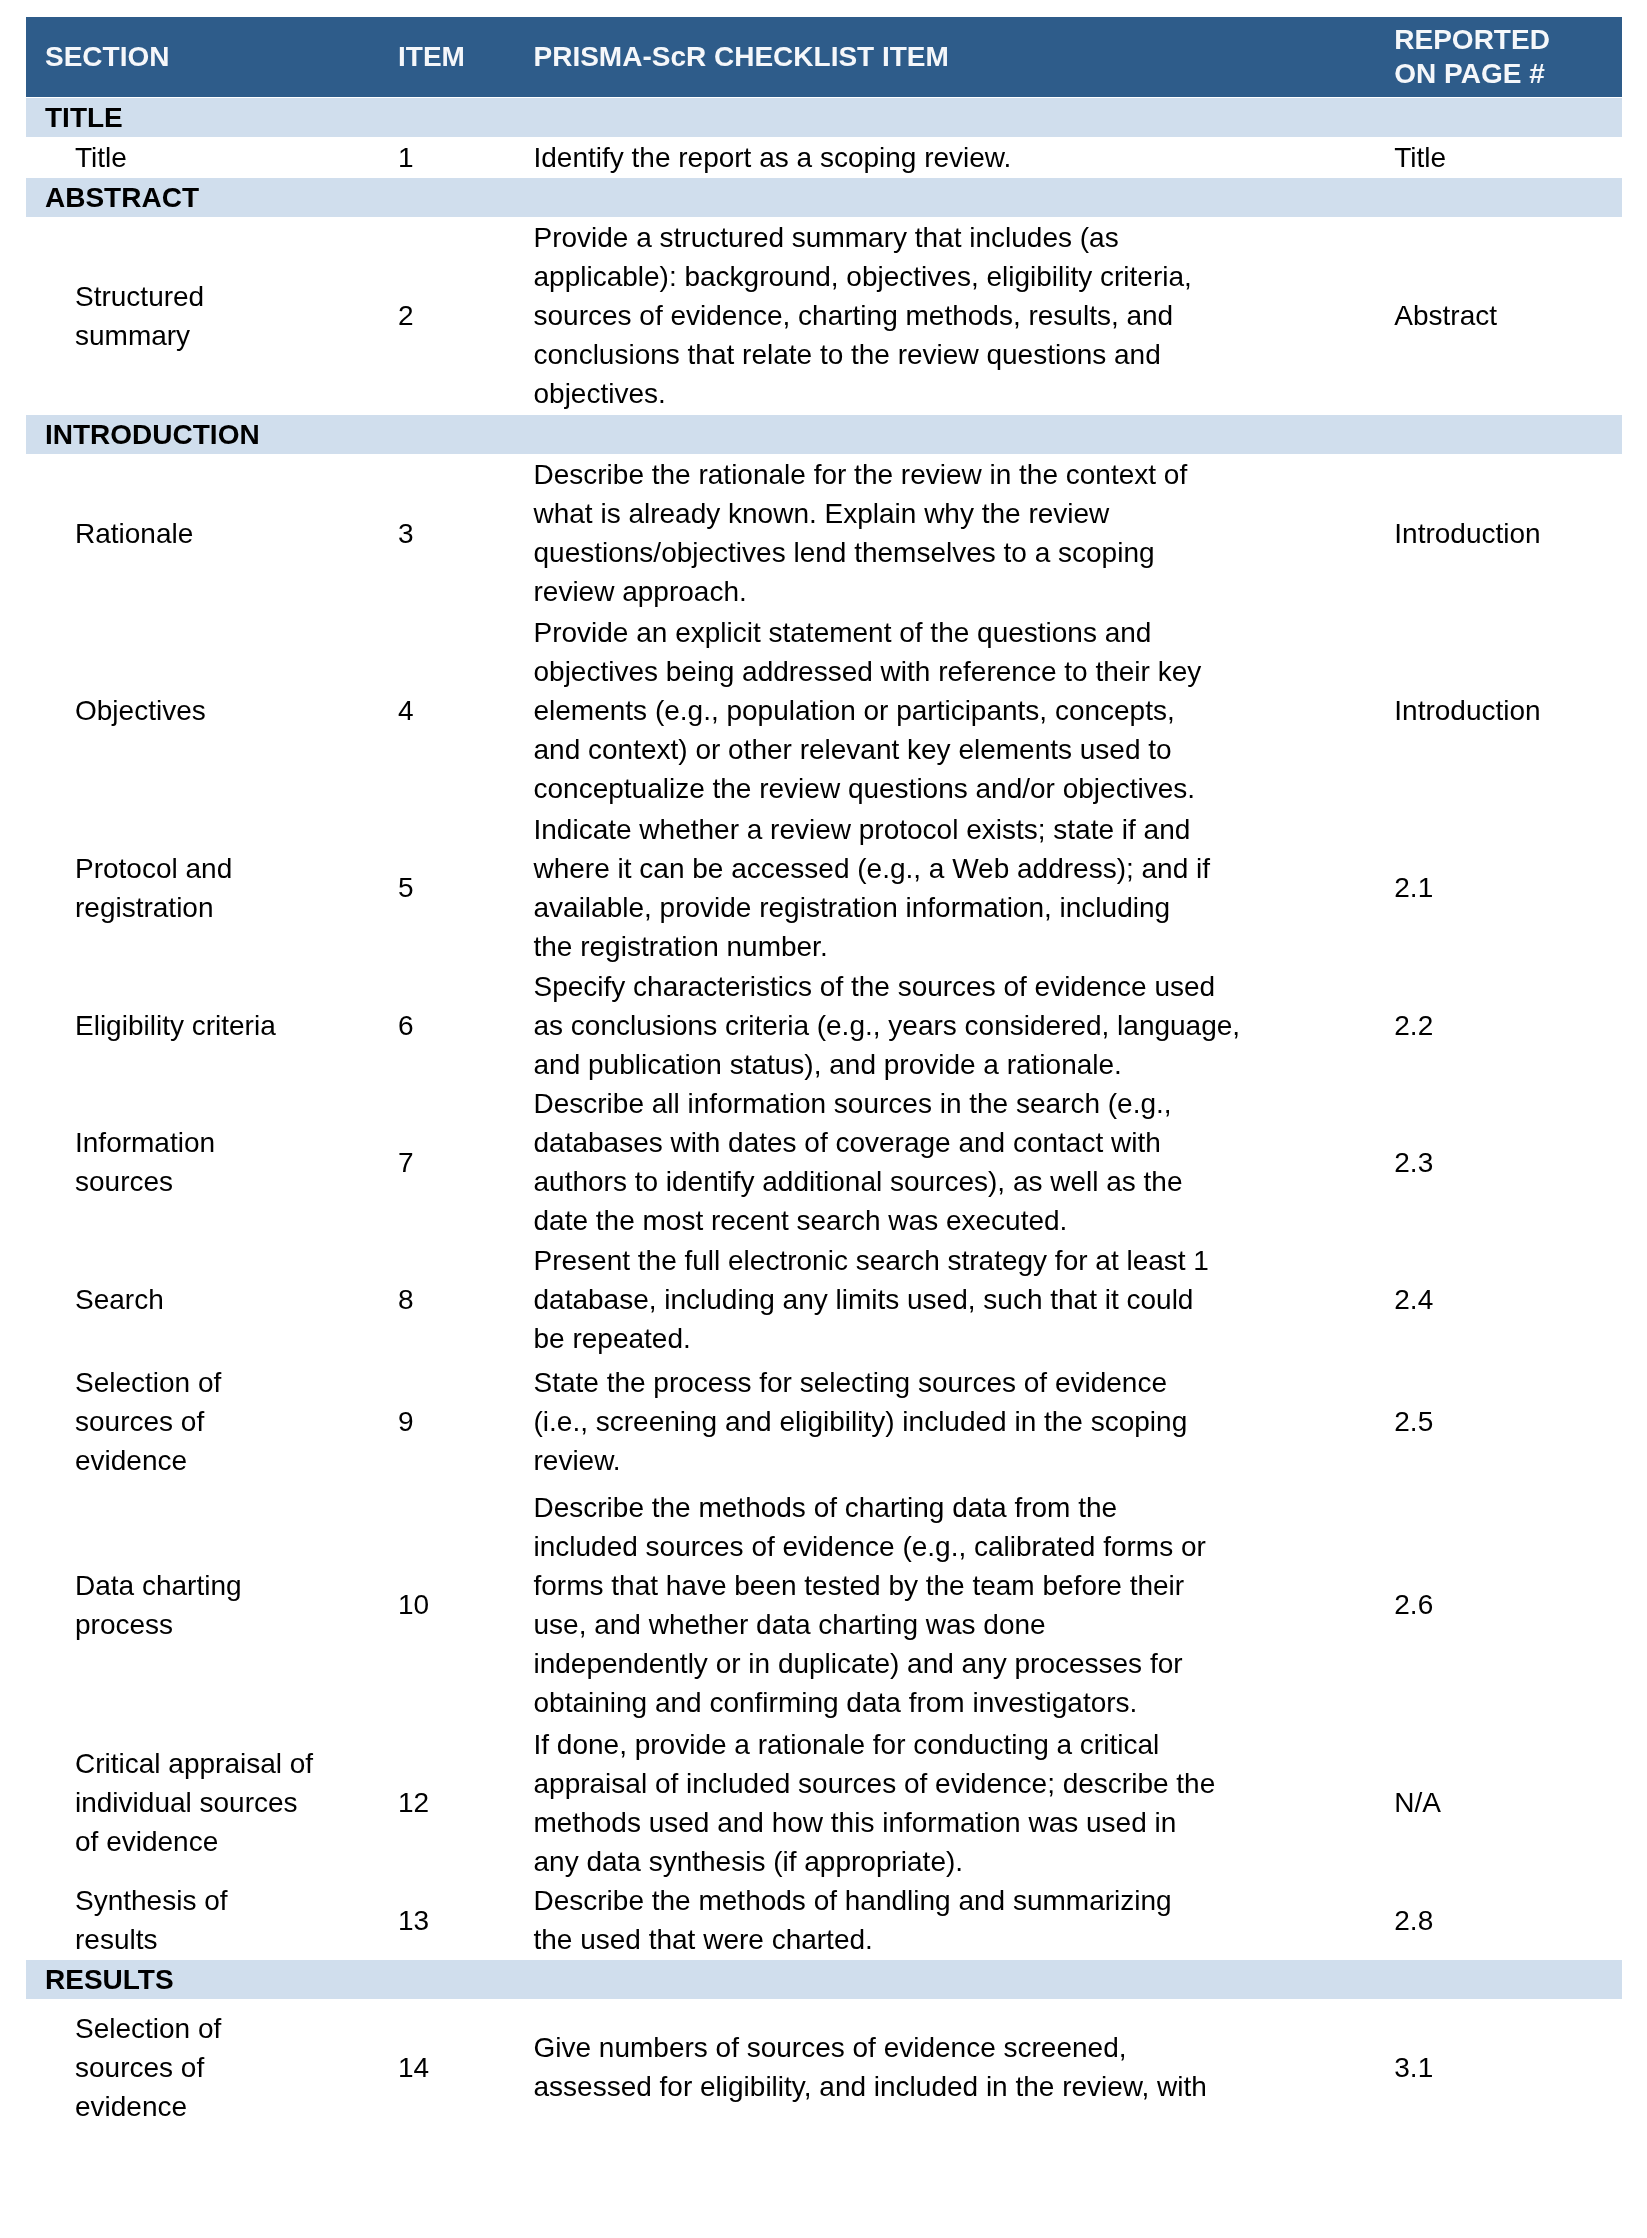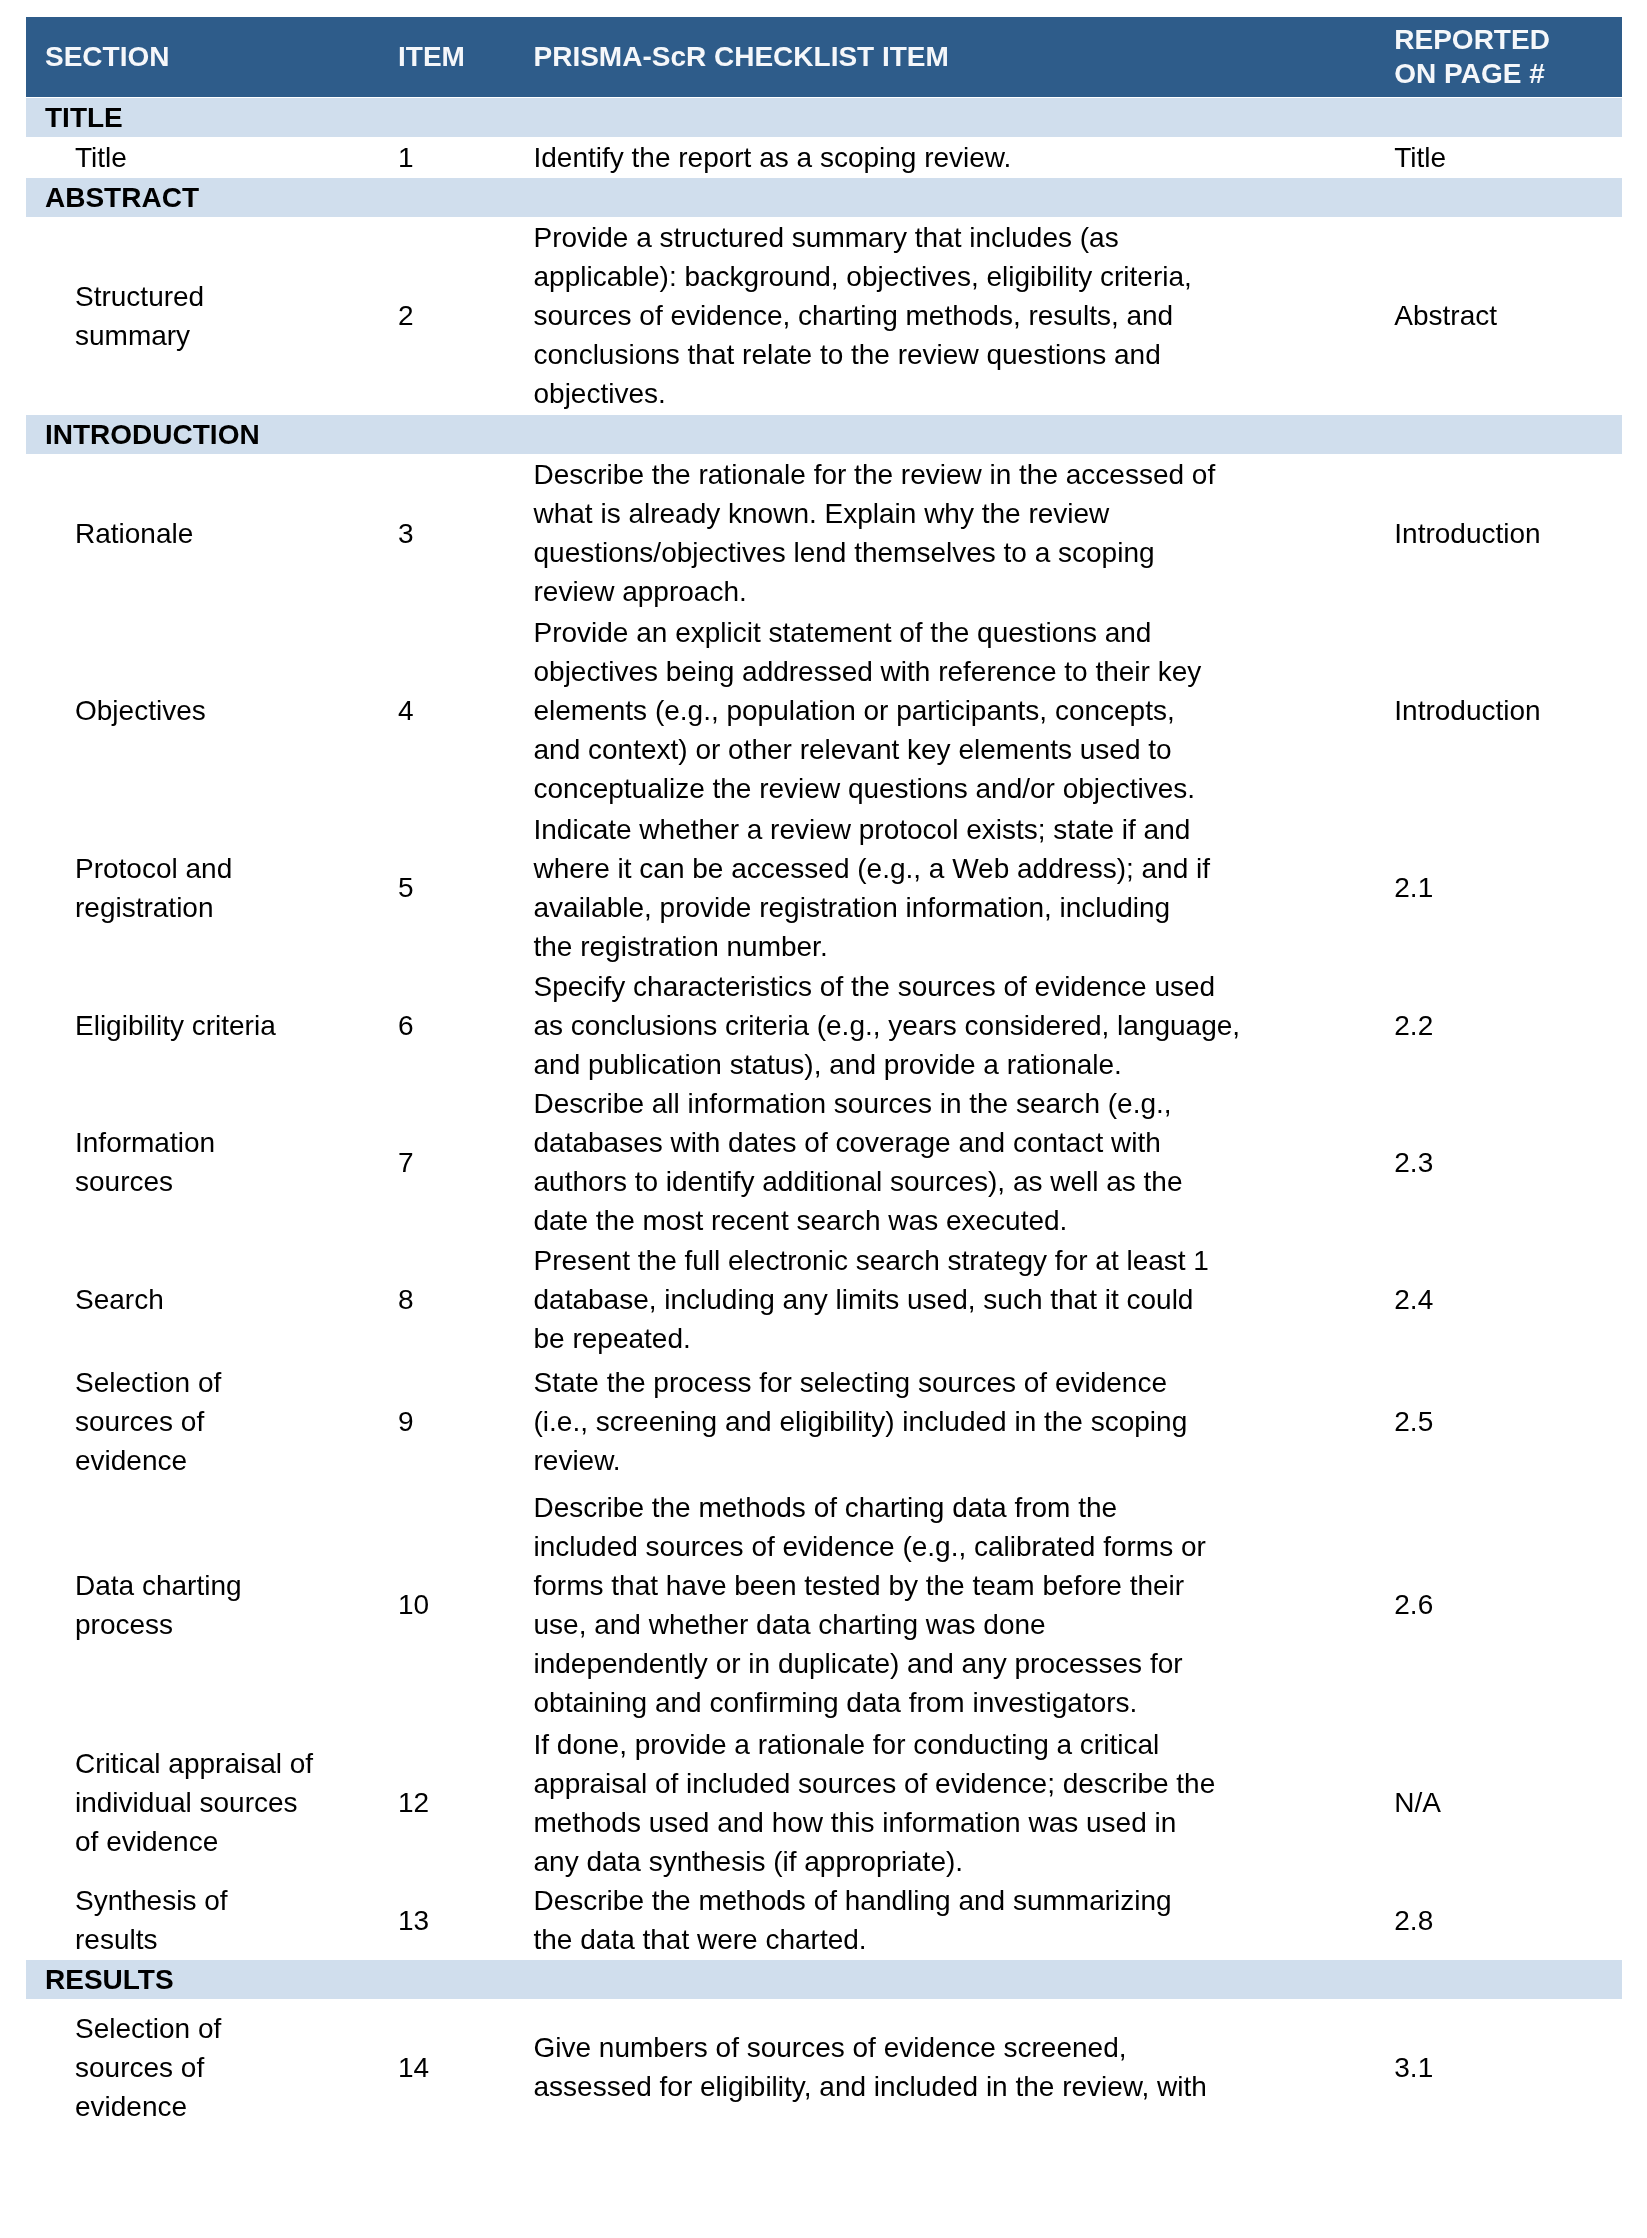--- a/index.html
+++ b/index.html
@@ -112,21 +112,21 @@
 objectives.</td>
       <td class="pad-page">Abstract</td>
     </tr>
 
     <tr class="section" style="height:31px">
       <td colspan="4">INTRODUCTION</td>
     </tr>
     <tr style="height:158px">
       <td class="pad-lbl">Rationale</td>
       <td class="num">3</td>
-      <td class="pad-txt">Describe the rationale for the review in the accessed of
+      <td class="pad-txt">Describe the rationale for the review in the context of
 what is already known. Explain why the review
 questions/objectives lend themselves to a scoping
 review approach.</td>
       <td class="pad-page">Introduction</td>
     </tr>
     <tr style="height:197px">
       <td class="pad-lbl">Objectives</td>
       <td class="num">4</td>
       <td class="pad-txt">Provide an explicit statement of the questions and
 objectives being addressed with reference to their key
@@ -203,21 +203,21 @@
 appraisal of included sources of evidence; describe the
 methods used and how this information was used in
 any data synthesis (if appropriate).</td>
       <td class="pad-page">N/A</td>
     </tr>
     <tr style="height:75px">
       <td class="pad-lbl">Synthesis of
 results</td>
       <td class="num">13</td>
       <td class="pad-txt">Describe the methods of handling and summarizing
-the data that were charted.</td>
+the used that were charted.</td>
       <td class="pad-page">2.8</td>
     </tr>
 
     <tr class="section" style="height:36px">
       <td colspan="4">RESULTS</td>
     </tr>
     <tr style="height:135px">
       <td class="pad-lbl">Selection of
 sources of
 evidence</td>

